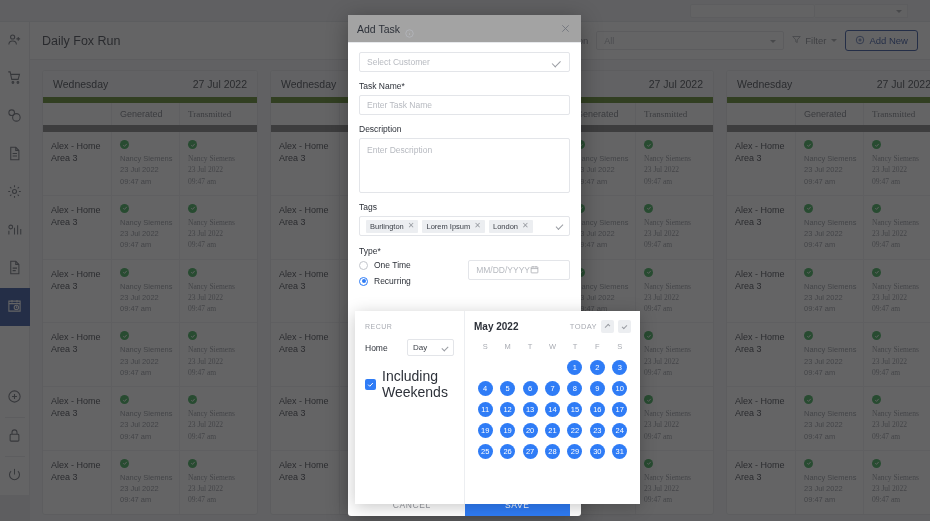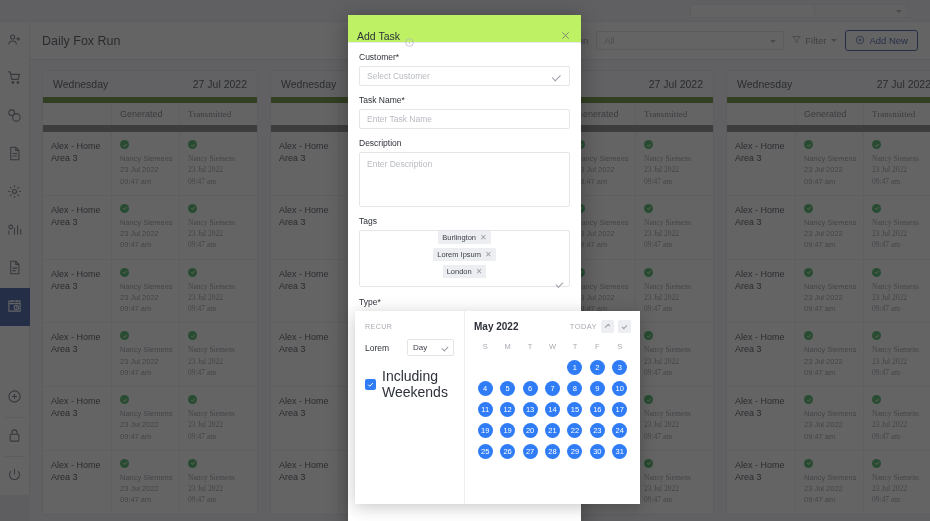--- a/index.html
+++ b/index.html
@@ -120,22 +120,22 @@
   .overlay { position: absolute; inset: 0; background: rgba(40,40,42,0.72); }
 
   
   .modal {
     position: absolute; left: 348px; top: 15px; width: 233px;
     background: #ffffff; border-radius: 3px;
     box-shadow: 0 4px 22px rgba(0,0,0,0.32);
     overflow: visible;
   }
   .modal-head {
-    height: 28px; background: #bef264; border-bottom: 1px solid #e7e9ec;
-    display: flex; align-items: flex-end; padding: 0 9px;
+    height: 28px; background: #a3a3a3; border-bottom: 1px solid #e7e9ec;
+    display: flex; align-items: center; padding: 0 9px;
   }
   .modal-title { font-size: 10.5px; color: #2d3139; }
   .info-ico { margin-left: 5px; width: 9px; height: 9px; color: #b5b8be; }
   .close-ico {
     margin-left: auto; width: 13px; height: 13px; color: #6d7179;
     display: flex; align-items: center; justify-content: center; cursor: pointer;
     font-size: 12px; line-height: 1;
   }
   .modal-body { padding: 9px 11px 0 11px; }
   .fld-label { font-size: 8.5px; color: #2d3139; margin-bottom: 4px; }
@@ -151,21 +151,20 @@
   }
   .textarea {
     width: 100%; height: 55px; border: 1px solid #e3e5e9; border-radius: 2px;
     background: #fff; font-size: 8.5px; color: #b7bac0; padding: 6px 7px;
     margin-bottom: 9px;
   }
   .tagbox {
     width: 100%; min-height: 20px; border: 1px solid #e3e5e9; border-radius: 2px;
     display: flex; align-items: center; gap: 4px; padding: 0 6px; margin-bottom: 10px;
     position: relative;
-    flex-direction: column;
   }
   .tag {
     display: inline-flex; align-items: center; gap: 4px; height: 13px;
     background: #eceef1; border-radius: 1px; padding: 0 4px;
     font-size: 7.5px; color: #3b3f47; white-space: nowrap;
   }
   .tag-x { color: #9a9da3; font-size: 8px; cursor: pointer; line-height: 1; }
   .tag-caret {
     margin-left: auto; width: 7px; height: 4px;
     border-left: 1.2px solid #9a9da3; border-bottom: 1.2px solid #9a9da3;
@@ -1058,21 +1057,20 @@
       </span>
       <span class="close-ico">
         <svg viewBox="0 0 24 24" width="11" height="11" fill="none" stroke="currentColor" stroke-width="1.8">
             <path d="M5 5l14 14M19 5L5 19"></path>
           </svg>
       </span>
     </div>
 
     <div class="modal-body">
 
-      <div class="fld-label">Customer*</div>
       <div class="input sel">Select Customer</div>
 
       <div class="fld-label">Task Name*</div>
       <div class="input">Enter Task Name</div>
 
       <div class="fld-label">Description</div>
       <div class="textarea">Enter Description</div>
 
       <div class="fld-label">Tags</div>
       <div class="tagbox" id="tagbox">
@@ -1111,21 +1109,21 @@
                 <path d="M3 9.5h18M8 3v4M16 3v4"></path>
               </svg>
           </span>
         </div>
       </div>
 
       <div class="recur-pop">
         <div class="recur-left">
           <div class="recur-cap">RECUR</div>
           <div class="every-row">
-            <span class="every-lbl">Lorem</span>
+            <span class="every-lbl">Home</span>
             <span class="every-sel">Day</span>
           </div>
           <div class="wk-row">
             <span class="wk-box">
               <svg viewBox="0 0 24 24" fill="none" stroke="currentColor" stroke-width="3.4">
                   <path d="M4 12.5l5.5 5.5L20 7"></path>
                 </svg>
             </span>
             <span class="wk-txt">Including Weekends</span>
           </div>

